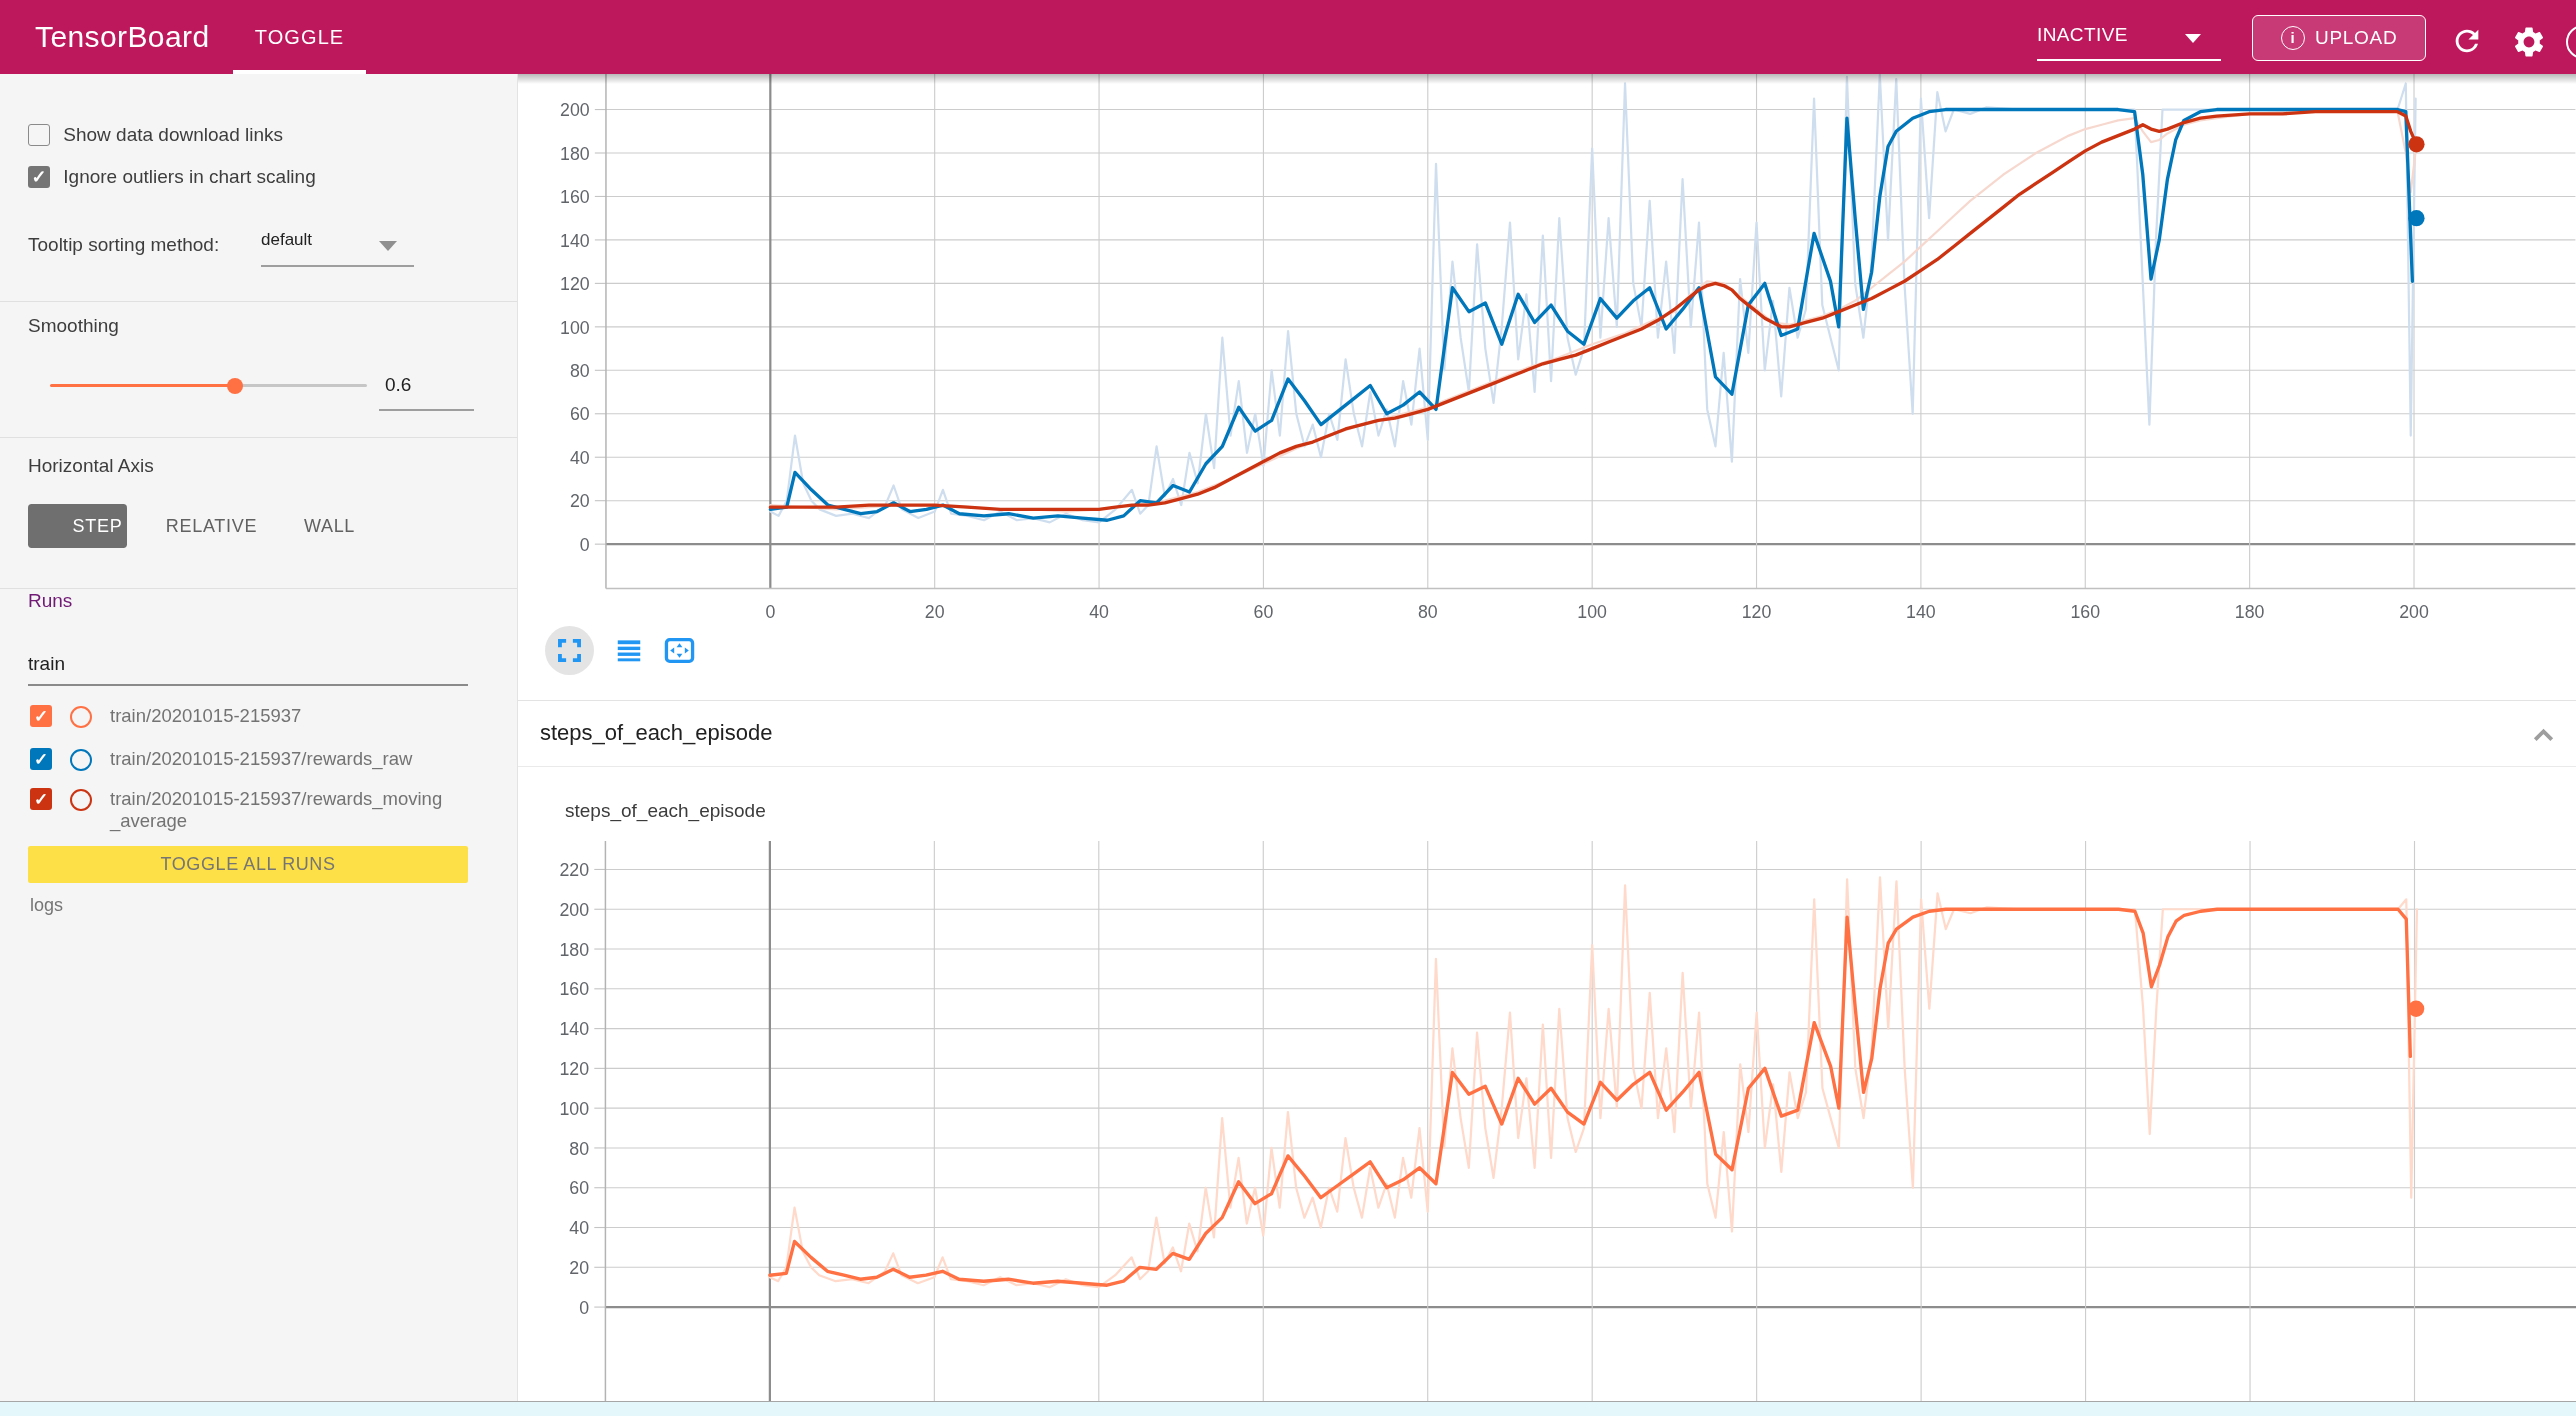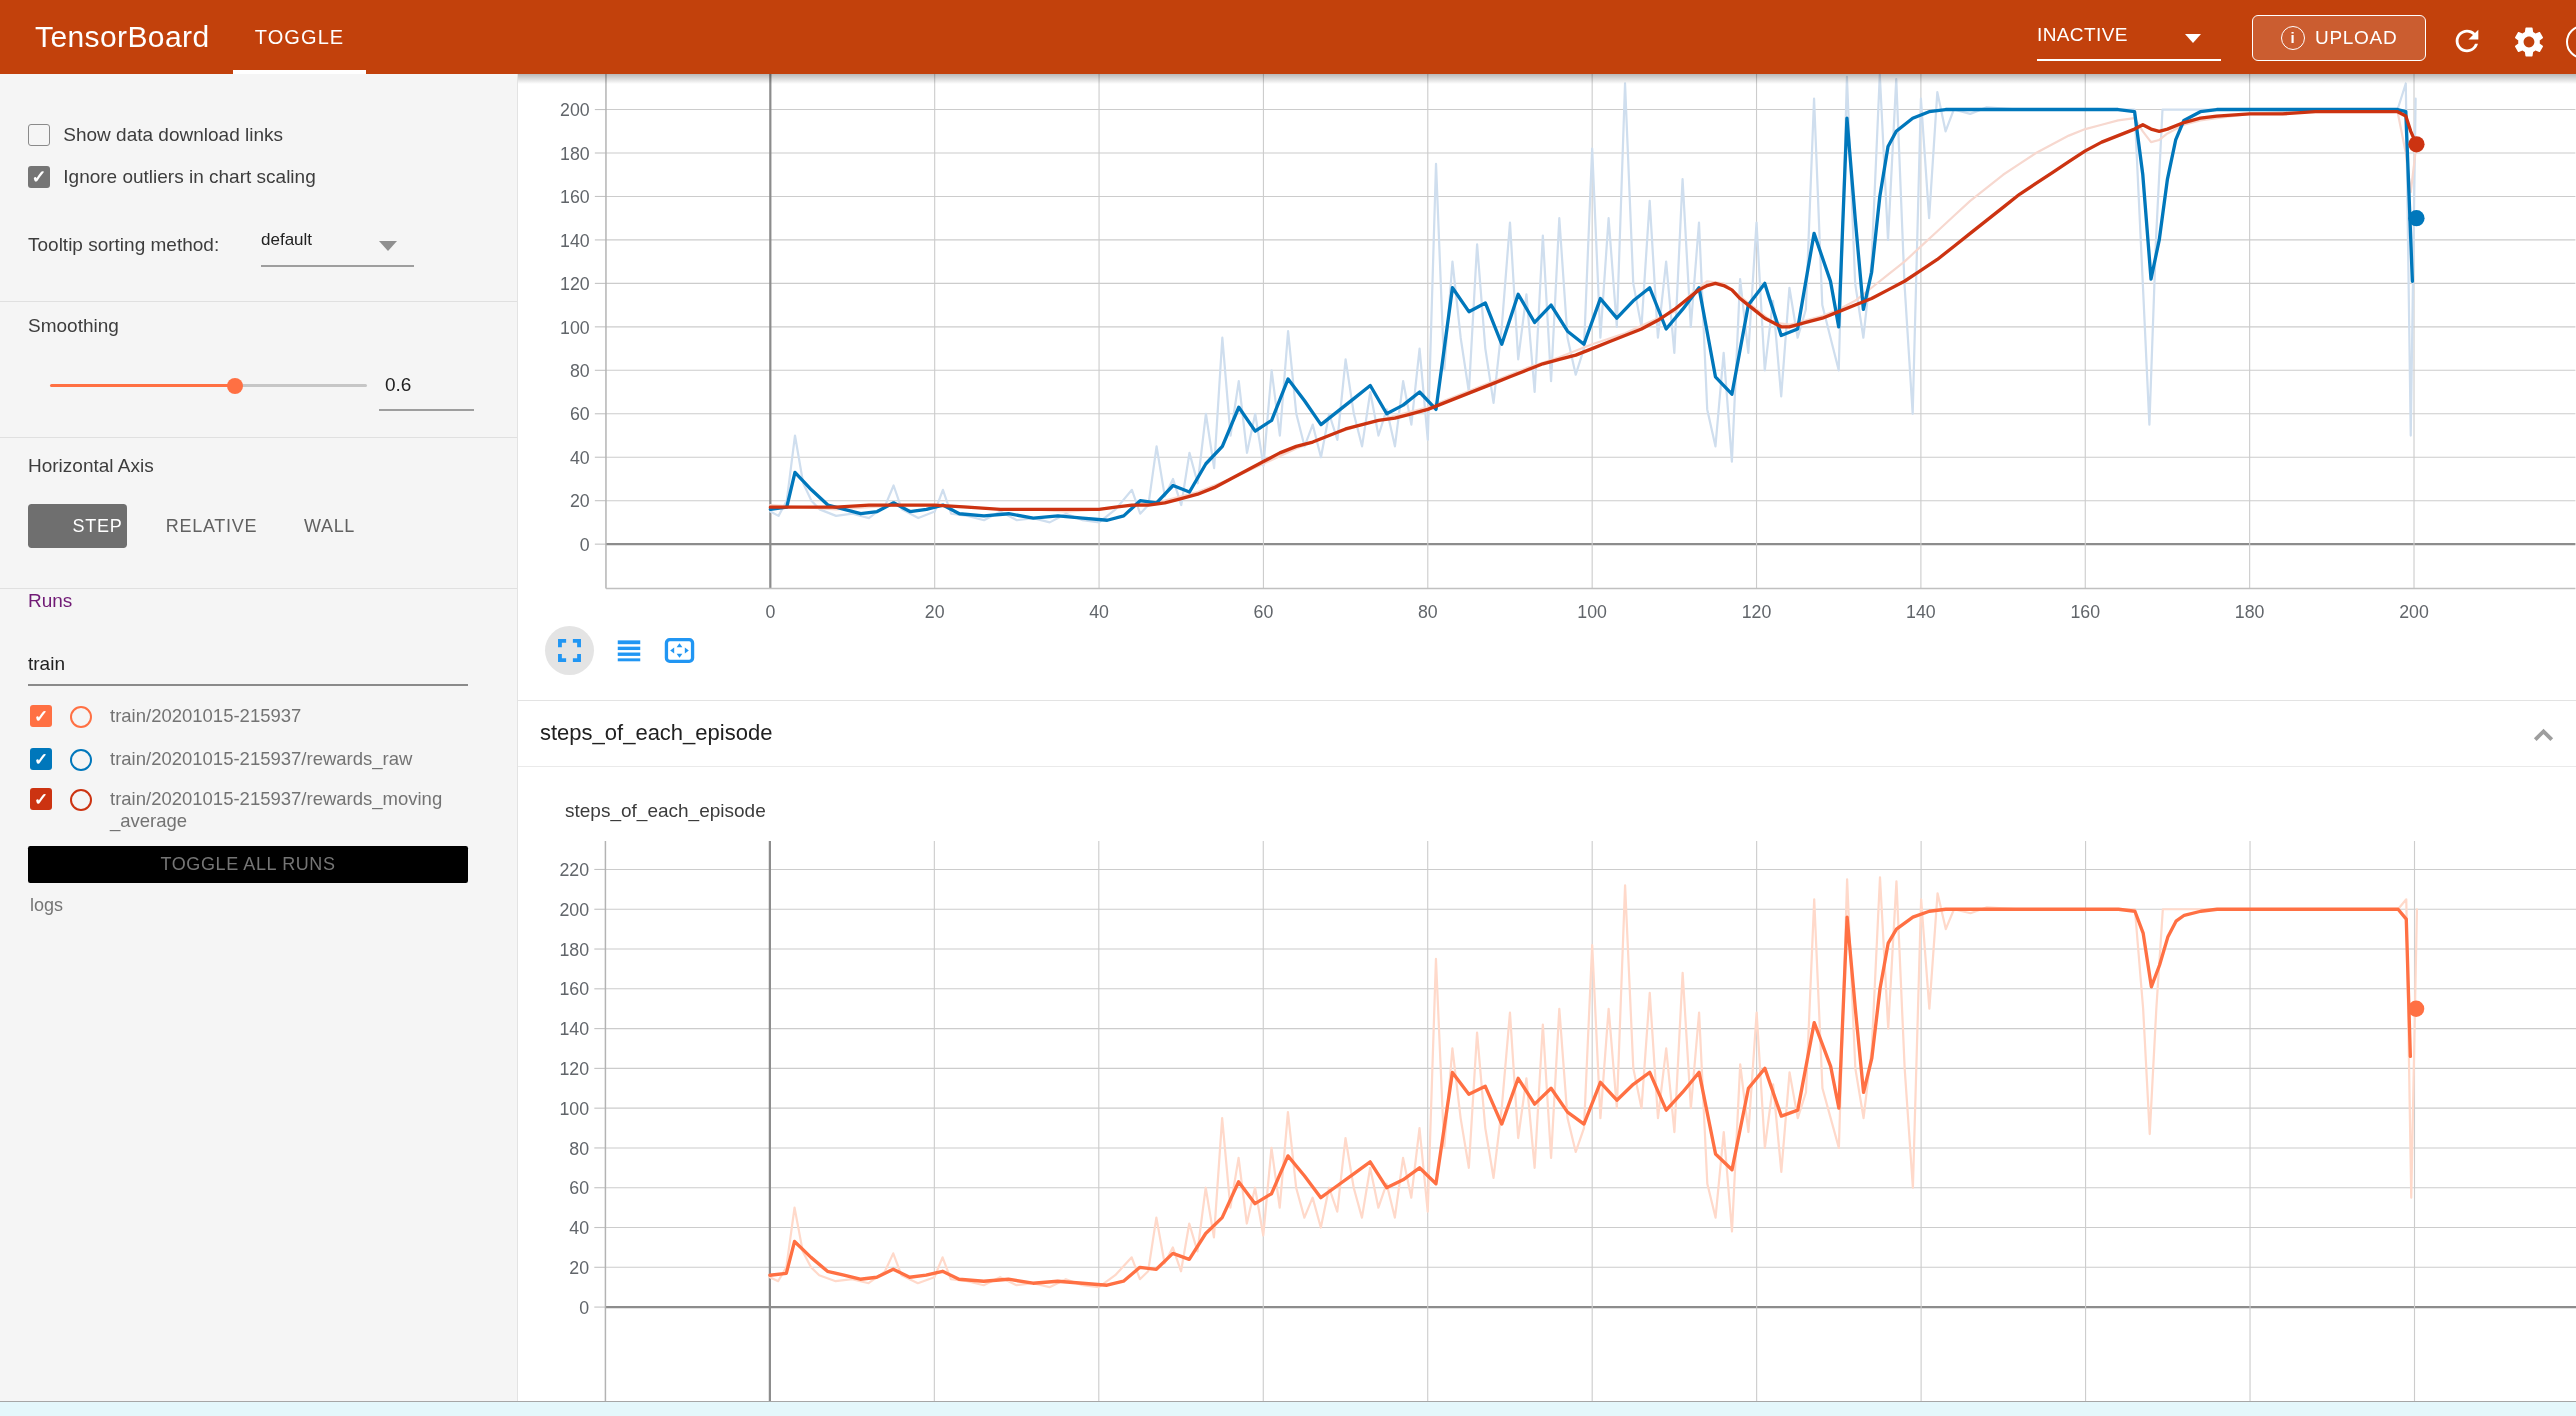--- a/index.html
+++ b/index.html
@@ -1,20 +1,20 @@
 <!DOCTYPE html>
 <html style="font-size:12px"><head>
 <meta charset="utf-8">
 <style>
   html,body{margin:0;padding:0;}
   body{width:2576px;height:1416px;position:relative;overflow:hidden;background:#fff;
        font-family:"Liberation Sans",sans-serif;-webkit-font-smoothing:antialiased;}
 
   
-  .header{position:absolute;left:0;top:0;width:2576px;height:74px;background:#c2410c;z-index:30;}
+  .header{position:absolute;left:0;top:0;width:2576px;height:74px;background:#be185d;z-index:30;}
   .hdr-title{position:absolute;left:35px;top:0;height:74px;line-height:74px;color:#fff;
              font-size:30px;font-weight:500;letter-spacing:0.4px;}
   .hdr-tab{position:absolute;left:233px;top:0;height:74px;width:133px;text-align:center;
            line-height:74px;color:#fff;font-size:20px;font-weight:500;letter-spacing:1.1px;cursor:pointer;}
   .hdr-tab-underline{position:absolute;left:233px;bottom:0;width:133px;height:4.4px;background:#fff;}
   .inactive-wrap{position:absolute;left:2037px;top:0;width:185px;height:53px;cursor:pointer;}
   .inactive-label{position:absolute;left:0;top:24.4px;color:#fff;font-size:19px;letter-spacing:0.4px;}
   .caret-down{width:0;height:0;border-left:8.1px solid transparent;border-right:8.1px solid transparent;
               border-top:9.6px solid #fff;position:absolute;right:21px;top:34px;}
   .inactive-underline{position:absolute;left:0;top:59px;width:184px;height:1.9px;background:#fff;}
@@ -40,21 +40,21 @@
   .divider{position:absolute;left:0;width:517px;height:1.1px;background:#e0e0e0;}
   .track{position:absolute;height:3px;border-radius:1.5px;}
   .thumb{position:absolute;width:16.3px;height:16.3px;border-radius:50%;background:#ff7043;cursor:pointer;}
   .underline-gray{position:absolute;height:1.5px;background:#9e9e9e;}
   .axis-btn{position:absolute;box-sizing:border-box;text-align:center;font-size:18px;letter-spacing:0.7px;cursor:pointer;}
   .run-row{position:absolute;left:30px;display:flex;gap:18px;}
   .run-cbx{width:22px;height:22px;border-radius:3px;flex:0 0 auto;display:flex;align-items:center;
            justify-content:center;color:#fff;font-size:17px;font-weight:700;cursor:pointer;}
   .run-circ{width:18px;height:18px;border-radius:50%;border:2.6px solid;flex:0 0 auto;margin-top:0.7px;cursor:pointer;}
   .run-label{font-size:18.5px;color:#737373;line-height:22px;max-width:333px;word-break:break-all;}
-  .toggle-btn{position:absolute;left:28px;top:772px;width:440px;height:37px;background:#000000;
+  .toggle-btn{position:absolute;left:28px;top:772px;width:440px;height:37px;background:#fde047;
               border-radius:2.2px;color:#757575;font-size:18px;letter-spacing:0.6px;text-align:center;
               line-height:37px;cursor:pointer;}
 
   
   .main{position:absolute;left:518px;top:74px;width:2058px;height:1342px;background:#fff;overflow:hidden;}
   .main::before{content:"";position:absolute;left:0;top:0;width:100%;height:10.4px;z-index:9;
                 background:linear-gradient(to bottom,rgba(0,0,0,.28),rgba(0,0,0,0));pointer-events:none;}
   svg.chart{position:absolute;left:0;display:block;}
   .tick{font-family:"Liberation Sans",sans-serif;font-size:24px;fill:#61656a;}
   .chart-toolbar{position:absolute;left:27px;top:552px;height:49px;display:flex;align-items:center;gap:21px;}

